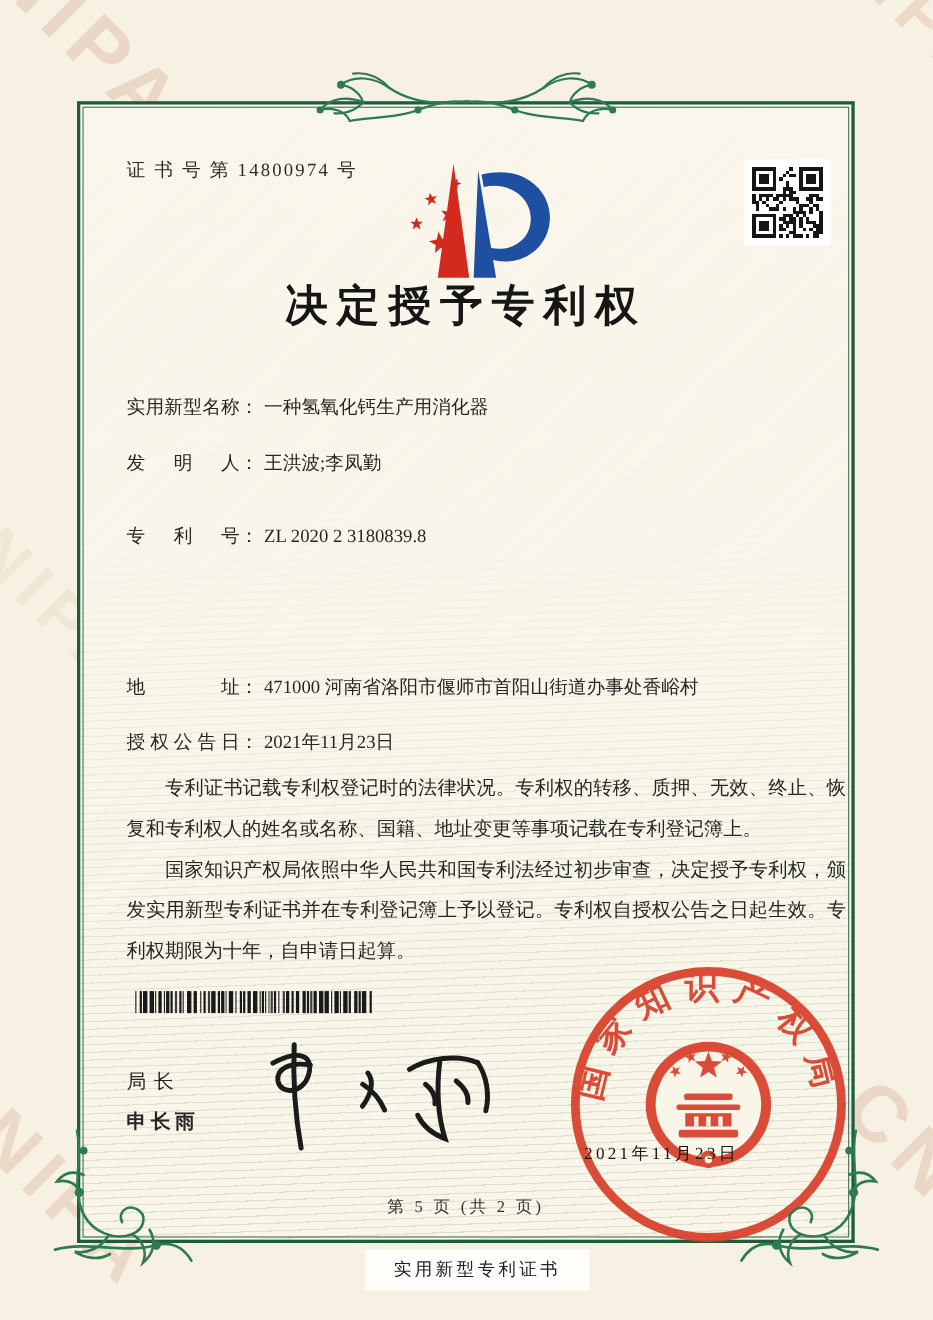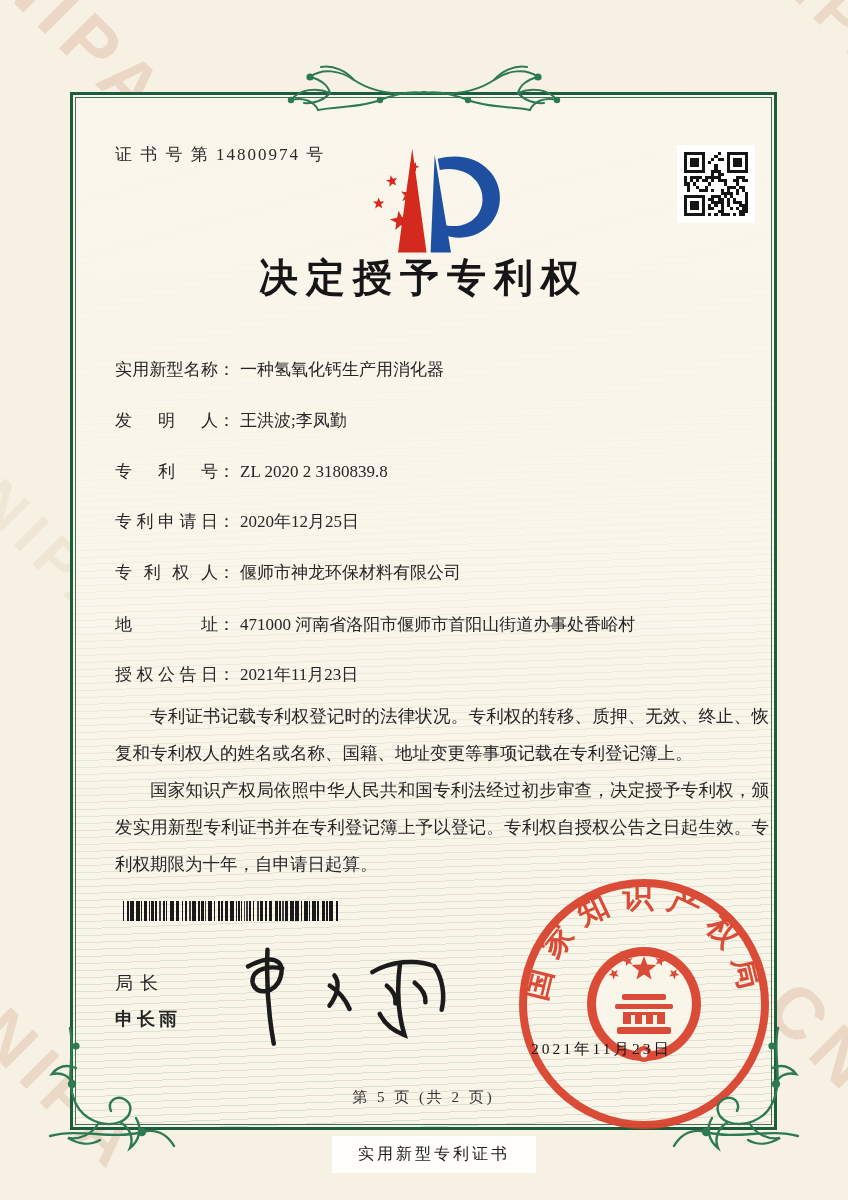--- a/index.html
+++ b/index.html
@@ -246,28 +246,22 @@
     </div>
 
     <div class="title">决定授予专利权</div>
 
     <div class="row" style="top:263px">
       <span class="f-label">实用新型名称</span><span class="f-colon">：</span><span>一种氢氧化钙生产用消化器</span>
     </div>
     <div class="row" style="top:314px">
       <span class="f-label">发明人</span><span class="f-colon">：</span><span>王洪波;李凤勤</span>
     </div>
-    <div class="row" style="top:365px">
+    <div class="row" style="top:381px">
       <span class="f-label">专利号</span><span class="f-colon">：</span><span>ZL 2020 2 3180839.8</span>
-    </div>
-    <div class="row" style="top:415px">
-      <span class="f-label">专利申请日</span><span class="f-colon">：</span><span>2020年12月25日</span>
-    </div>
-    <div class="row" style="top:466px">
-      <span class="f-label">专利权人</span><span class="f-colon">：</span><span>偃师市神龙环保材料有限公司</span>
     </div>
     <div class="row" style="top:518px">
       <span class="f-label">地址</span><span class="f-colon">：</span><span>471000 河南省洛阳市偃师市首阳山街道办事处香峪村</span>
     </div>
     <div class="row" style="top:568px">
       <span class="f-label">授权公告日</span><span class="f-colon">：</span><span>2021年11月23日</span>
     </div>
 
     <div class="body-text">
       <p>专利证书记载专利权登记时的法律状况。专利权的转移、质押、无效、终止、恢复和专利权人的姓名或名称、国籍、地址变更等事项记载在专利登记簿上。</p>

